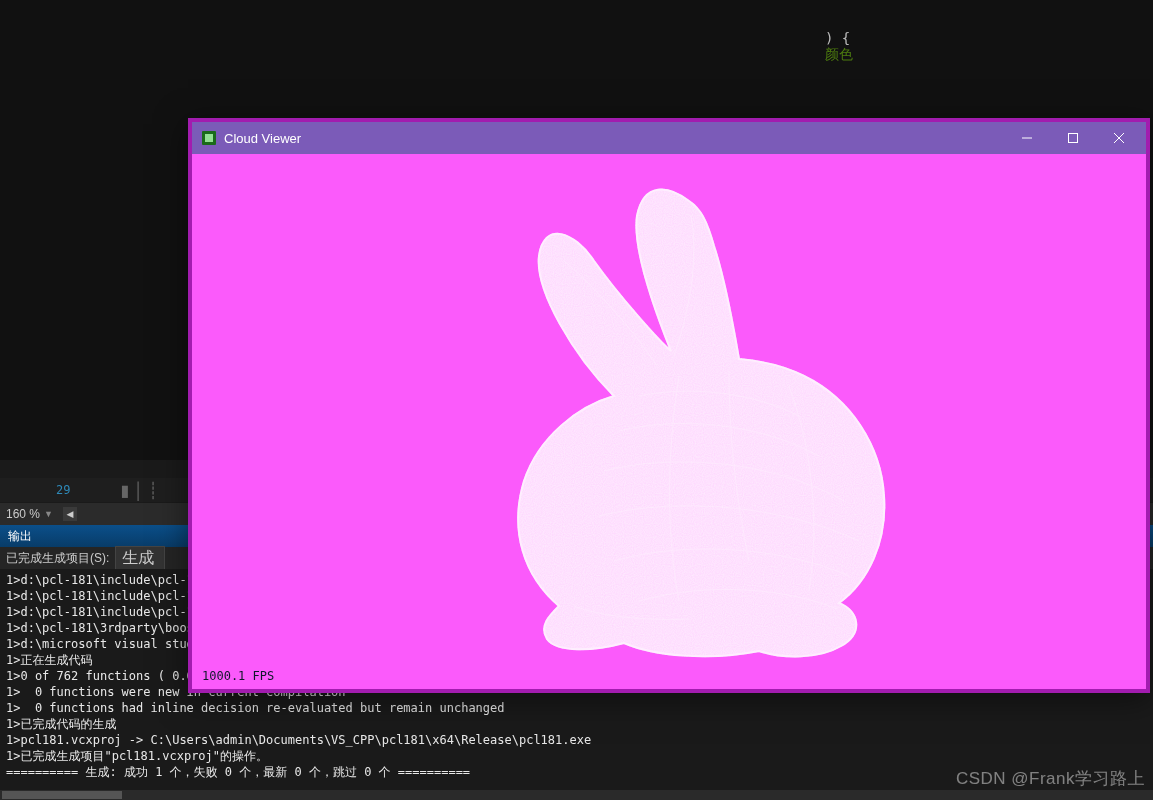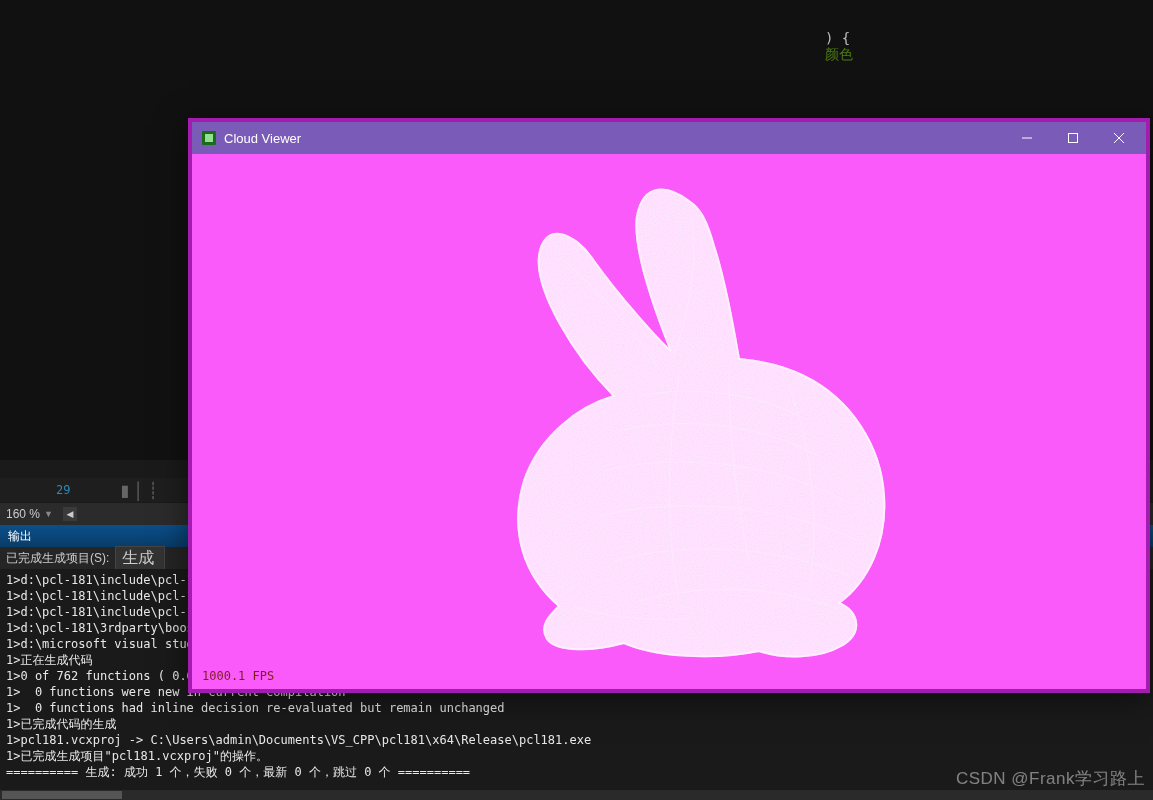--- a/index.html
+++ b/index.html
@@ -35,21 +35,21 @@
   .viewer-window { position: absolute; top: 118px; left: 188px; width: 962px; height: 575px; background: #f85cf8; box-shadow: 0 6px 30px rgba(0,0,0,.5); border: 4px solid #a21caf; display: flex; flex-direction: column; }
   .titlebar { height: 32px; background: #7b5bb8; display: flex; align-items: center; padding: 0 4px 0 10px; color: #fff; font-size: 13px; font-weight: 300; }
   .title-ico { width: 14px; height: 14px; background: #1a6b1a; margin-right: 8px; border-radius: 1px; position: relative; }
   .title-ico::after { content: ""; position: absolute; inset: 3px; background: #93e093; }
   .title-spacer { flex: 1; }
   .win-btn { width: 46px; height: 32px; display: flex; align-items: center; justify-content: center; color: #fff; font-size: 13px; font-family: "Segoe MDL2 Assets", sans-serif; }
   .win-btn svg { width: 10px; height: 10px; stroke: #fff; stroke-width: 1; fill: none; }
   
   .render-area { flex: 1; background: #fb5afb; position: relative; overflow: hidden; }
   .bunny-svg { position: absolute; left: 50%; top: 48%; transform: translate(-50%,-50%); width: 560px; height: 500px; }
-  .fps { position: absolute; left: 10px; bottom: 6px; color: #7f1d1d; font: 12px Consolas, monospace; }
+  .fps { position: absolute; left: 10px; bottom: 6px; color: #0f172a; font: 12px Consolas, monospace; }
   
   .watermark { position: absolute; right: 8px; bottom: 10px; color: rgba(255,255,255,.45); font-size: 17px; font-family: "Microsoft YaHei", sans-serif; letter-spacing: .5px; }
 </style>
 </head>
 <body>
 
 <div class="ide-bg">
   <div class="code-area">
     <div class="code-right">
       <span>) {</span><br>

